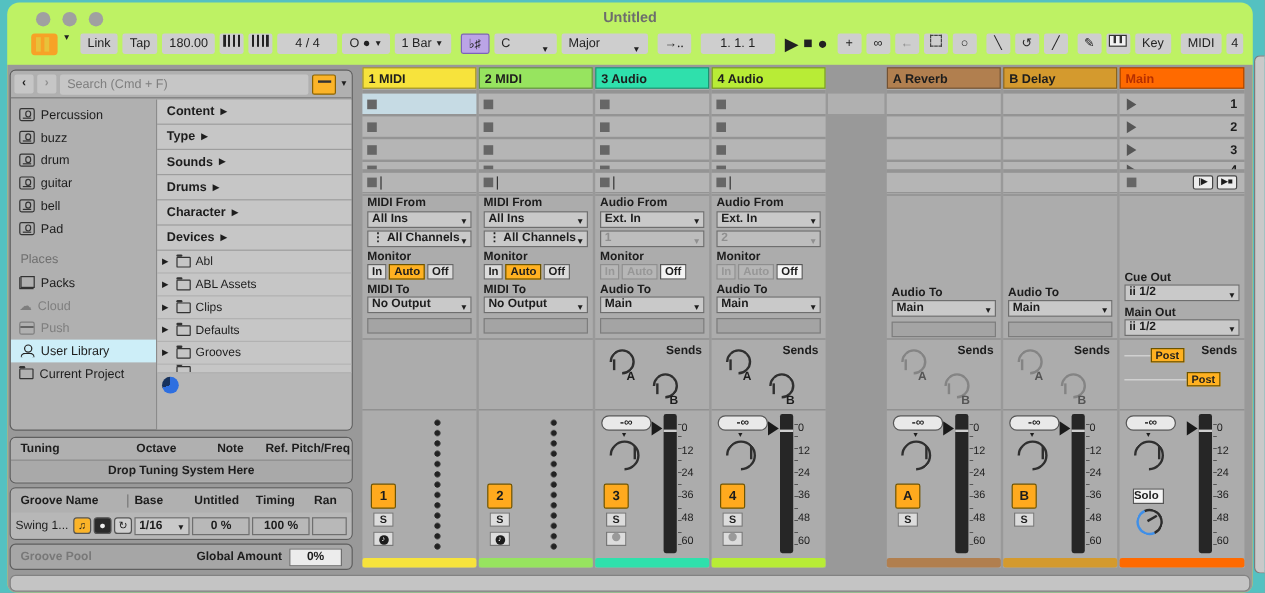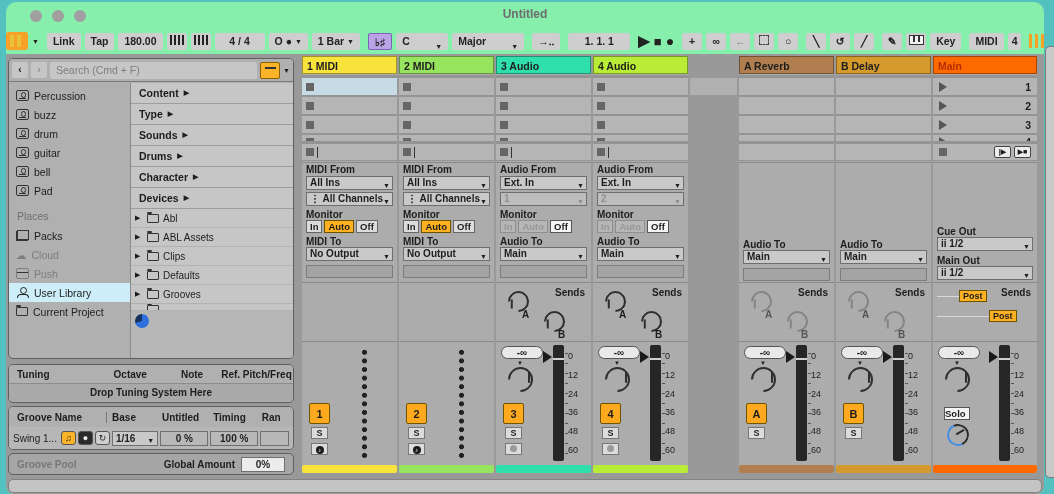--- a/index.html
+++ b/index.html
@@ -1,26 +1,26 @@
 <!DOCTYPE html>
 <html><head>
 <meta charset="utf-8">
 <style>
   *{box-sizing:border-box;margin:0;padding:0}
   html,body{width:1054px;height:494px}
   body{background:#54c1c1;font-family:"Liberation Sans",sans-serif;font-size:10px;color:#1d1d1d;position:relative;overflow:hidden}
   .abs{position:absolute}
   
-  .window{position:absolute;left:6px;top:2px;width:1038px;height:492px;background:#86efac;border-radius:10px 10px 8px 8px;overflow:hidden}
+  .window{position:absolute;left:6px;top:2px;width:1038px;height:492px;background:#bef264;border-radius:10px 10px 8px 8px;overflow:hidden}
   .side-sliver{position:absolute;right:0;top:46px;width:9px;height:432px;background:#c9c9c9;border-radius:5px 0 0 5px;border:1px solid #7c7c7c;border-right:none}
   .titlebar{height:26px;position:relative}
   .dot{position:absolute;top:8px;width:12px;height:12px;border-radius:50%;background:#a0a0a0}
   .title{text-align:center;line-height:24px;font-weight:bold;font-size:12px;color:#6d6d6d}
   
-  .transport{height:26px;display:flex;align-items:center;padding:0 0;gap:4px;font-size:10.5px;font-weight:bold;color:#222}
+  .transport{height:26px;display:flex;align-items:flex-start;padding:0 20px;gap:4px;font-size:10.5px;font-weight:normal;color:#222}
   .tbtn{background:#cecece;height:17px;line-height:17px;padding:0 6px;border-radius:2px;white-space:nowrap;flex:none}
   .tico{width:20px;text-align:center;padding:0 2px}
   .caret{font-size:7px;vertical-align:1px}
   .logo{width:22px;height:18px;background:#f7a227;border-radius:3px;position:relative;flex:none}
   .logo::before,.logo::after{content:"";position:absolute;top:3px;bottom:3px;width:4px;background:#e8c23a}
   .logo::before{left:4px}.logo::after{left:11px}
   .barsico{display:inline-block;width:14px;height:10px;background:repeating-linear-gradient(90deg,#222 0 2px,transparent 2px 4px)}
   .purple{background:#bba4e6;border:1px solid #7d63b8}
   .grey-txt{color:#8a8a8a}
   .keybd{display:inline-block;width:15px;height:10px;background:#f2f2f2;border:1px solid #333;position:relative}

